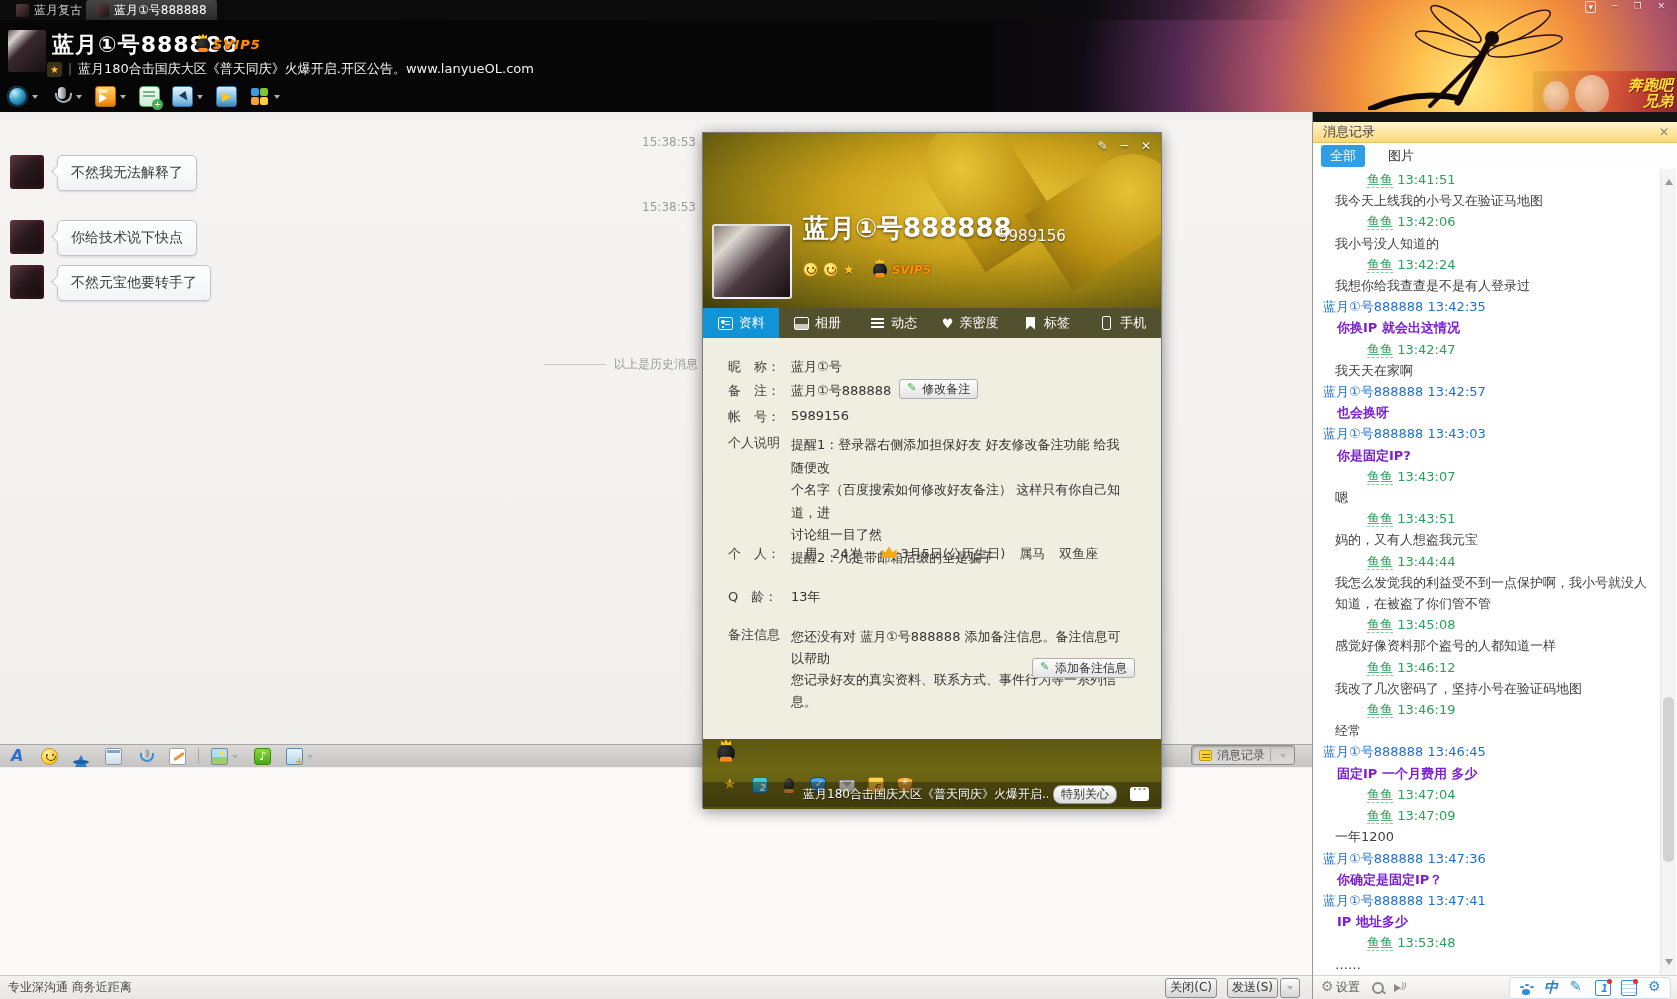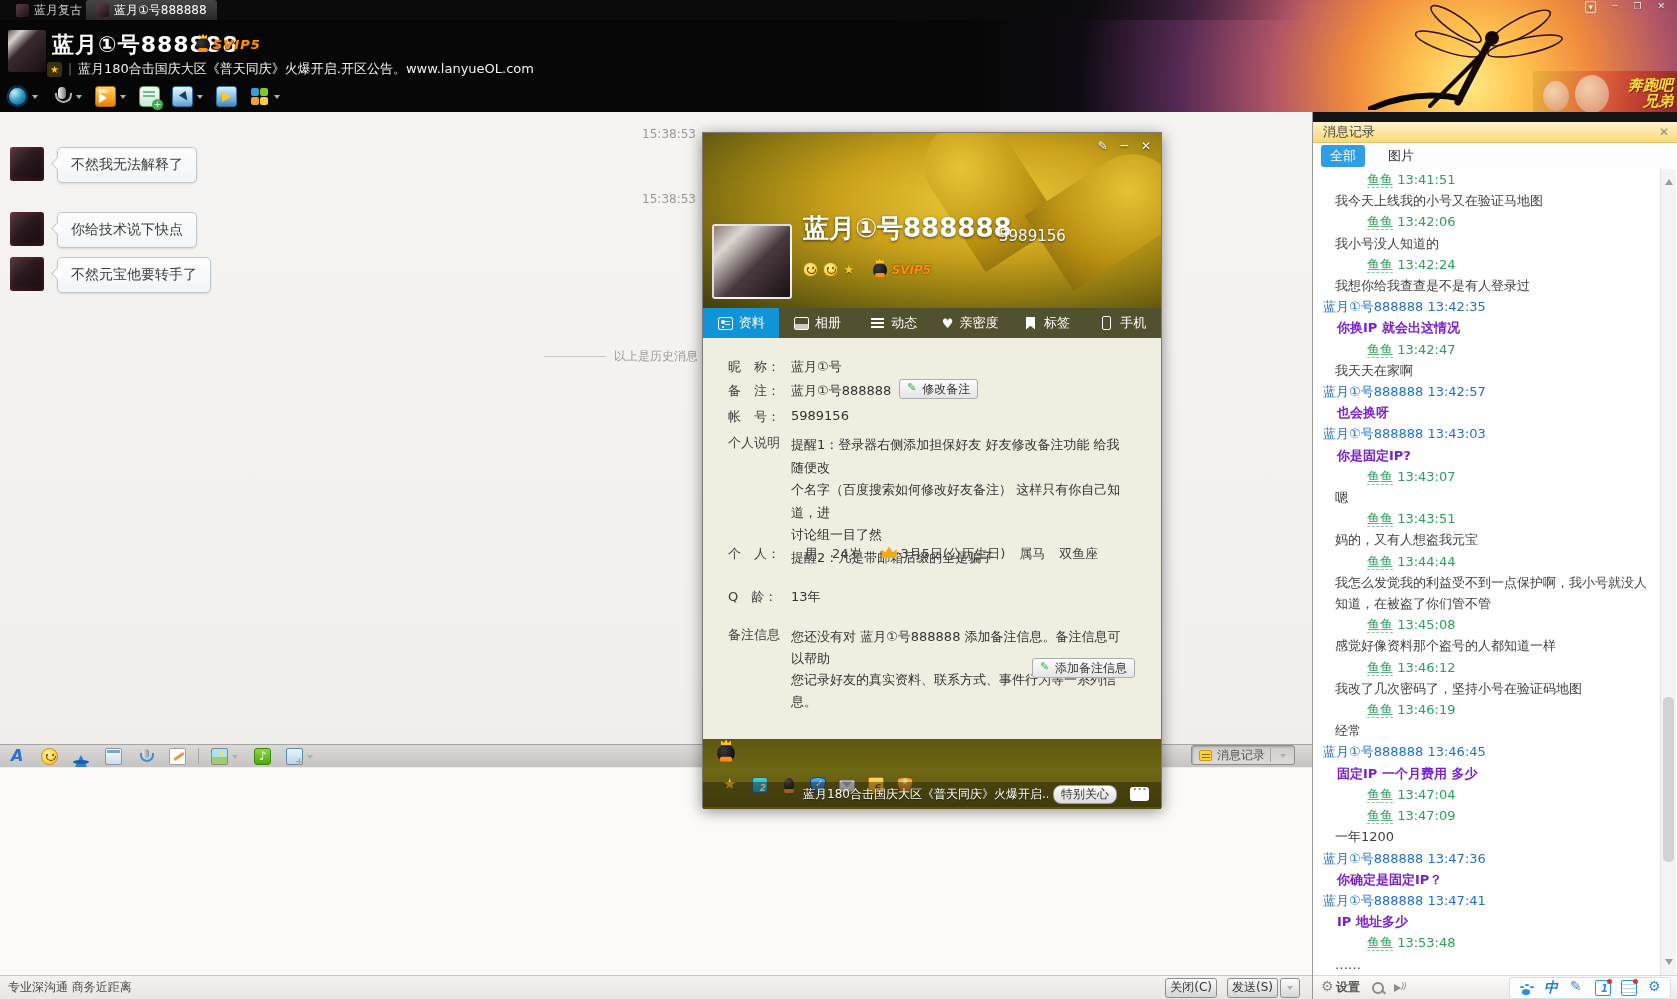--- a/index.html
+++ b/index.html
@@ -56,21 +56,21 @@
 
   .dragonfly{position:absolute;left:1368px;top:4px;}
   .adbanner{position:absolute;left:1533px;top:71px;width:144px;height:44px;overflow:hidden;border-radius:2px;
     background:linear-gradient(100deg,#e8b43c,#e0603a 45%,#b83a30 78%,#8a2828);}
   .adbanner .face{position:absolute;border-radius:50%;background:radial-gradient(circle at 40% 35%,#f8dcc0,#d89a70);opacity:.85;}
   .adbanner .f1{left:10px;top:10px;width:26px;height:30px;}
   .adbanner .f2{left:42px;top:4px;width:34px;height:38px;}
   .adbanner .adtxt{position:absolute;right:4px;top:6px;font-size:15px;font-weight:bold;font-style:italic;color:#ffe23a;text-shadow:1px 1px 0 #7a1a10;line-height:16px;text-align:right;}
 
   
-  .chatarea{position:absolute;left:0;top:112px;width:1312px;height:744px;
+  .chatarea{position:absolute;left:0;top:120px;width:1312px;height:744px;
     background:linear-gradient(180deg,#f6f4f2 0%,#f3f1ee 60%,#efedea 100%);}
   .chat-flow{position:absolute;left:10px;top:12px;width:688px;}
   .c-ts{text-align:right;color:#9a9a9a;font-size:12px;height:15px;margin:3px 2px 5px 0;}
   .c-row{display:flex;align-items:flex-start;margin:4px 0 9px 0;}
   .c-av{width:34px;height:34px;border-radius:3px;flex:0 0 34px;cursor:pointer;
     background:linear-gradient(135deg,#553a42 0%,#2a181e 45%,#140c10 100%);box-shadow:inset 0 0 6px rgba(160,60,60,.35);}
   .c-bubble{position:relative;margin-left:13px;max-width:520px;padding:8px 13px;font-size:14px;color:#3a3a3a;
     background:linear-gradient(#fefefe,#f2f4f6);border:1px solid #bfc7ce;border-radius:5px;box-shadow:0 1px 2px rgba(0,0,0,.12);}
   .c-bubble::before{content:"";position:absolute;left:-5px;top:11px;width:8px;height:8px;background:#fdfdfe;
     border-left:1px solid #bfc7ce;border-bottom:1px solid #bfc7ce;transform:rotate(45deg);}
@@ -145,21 +145,21 @@
   .mr-t.fish{padding-left:20px;color:#3f3f3f;}
   .mr-t.lan{padding-left:22px;color:#7b1fd2;font-weight:bold;}
   .mr-name{cursor:pointer;}
   .rscroll{position:absolute;right:1px;top:57px;width:16px;height:806px;background:#f4f4f4;border-left:1px solid #e4e4e4;}
   .rscroll .up,.rscroll .down{position:absolute;left:4px;width:0;height:0;border:4px solid transparent;cursor:pointer;}
   .rscroll .up{top:6px;border-bottom:6px solid #9a9a9a;}
   .rscroll .down{bottom:6px;border-top:6px solid #9a9a9a;}
   .rscroll .thumb{position:absolute;left:2px;top:528px;width:11px;height:165px;border-radius:5px;background:#d2d2d2;cursor:pointer;}
   .rp-foot{position:absolute;left:0;top:863px;width:100%;height:24px;border-top:1px solid #d8d6d4;
     background:linear-gradient(#fbfaf9,#eceae8);display:flex;align-items:center;}
-  .rp-foot .lbl{font-size:12px;color:#555;margin-right:4px;font-weight:bold;}
+  .rp-foot .lbl{font-size:12px;color:#555;margin-right:4px;}
   .rp-foot .ic{width:16px;height:16px;}
   .gear-icon::before{content:"⚙";position:absolute;left:1px;top:-2px;font-size:14px;color:#8a8a8a;}
   .magnifier-icon::before{content:"";position:absolute;left:2px;top:2px;width:8px;height:8px;border:2px solid #8a8a8a;border-radius:50%;}
   .magnifier-icon::after{content:"";position:absolute;left:11px;top:11px;width:5px;height:2px;background:#8a8a8a;transform:rotate(45deg);}
   .speaker-icon::before{content:"";position:absolute;left:2px;top:4px;width:0;height:0;border:4px solid transparent;border-left:7px solid #8a8a8a;}
   .speaker-icon::after{content:"))";position:absolute;left:9px;top:1px;font-size:9px;color:#8a8a8a;letter-spacing:-1px;}
   .rp-foot-right{position:absolute;right:6px;top:1px;height:22px;display:flex;align-items:center;gap:4px;
     background:#fdfdfd;border:1px solid #cfe0ee;border-radius:3px;padding:0 4px;}
   .paw-icon::before{content:"";position:absolute;left:5px;top:9px;width:8px;height:6px;border-radius:50% 50% 40% 40%;background:#2a8fe0;
     box-shadow:-4px -5px 0 -2px #2a8fe0,1px -7px 0 -2px #2a8fe0,6px -5px 0 -2px #2a8fe0;}

